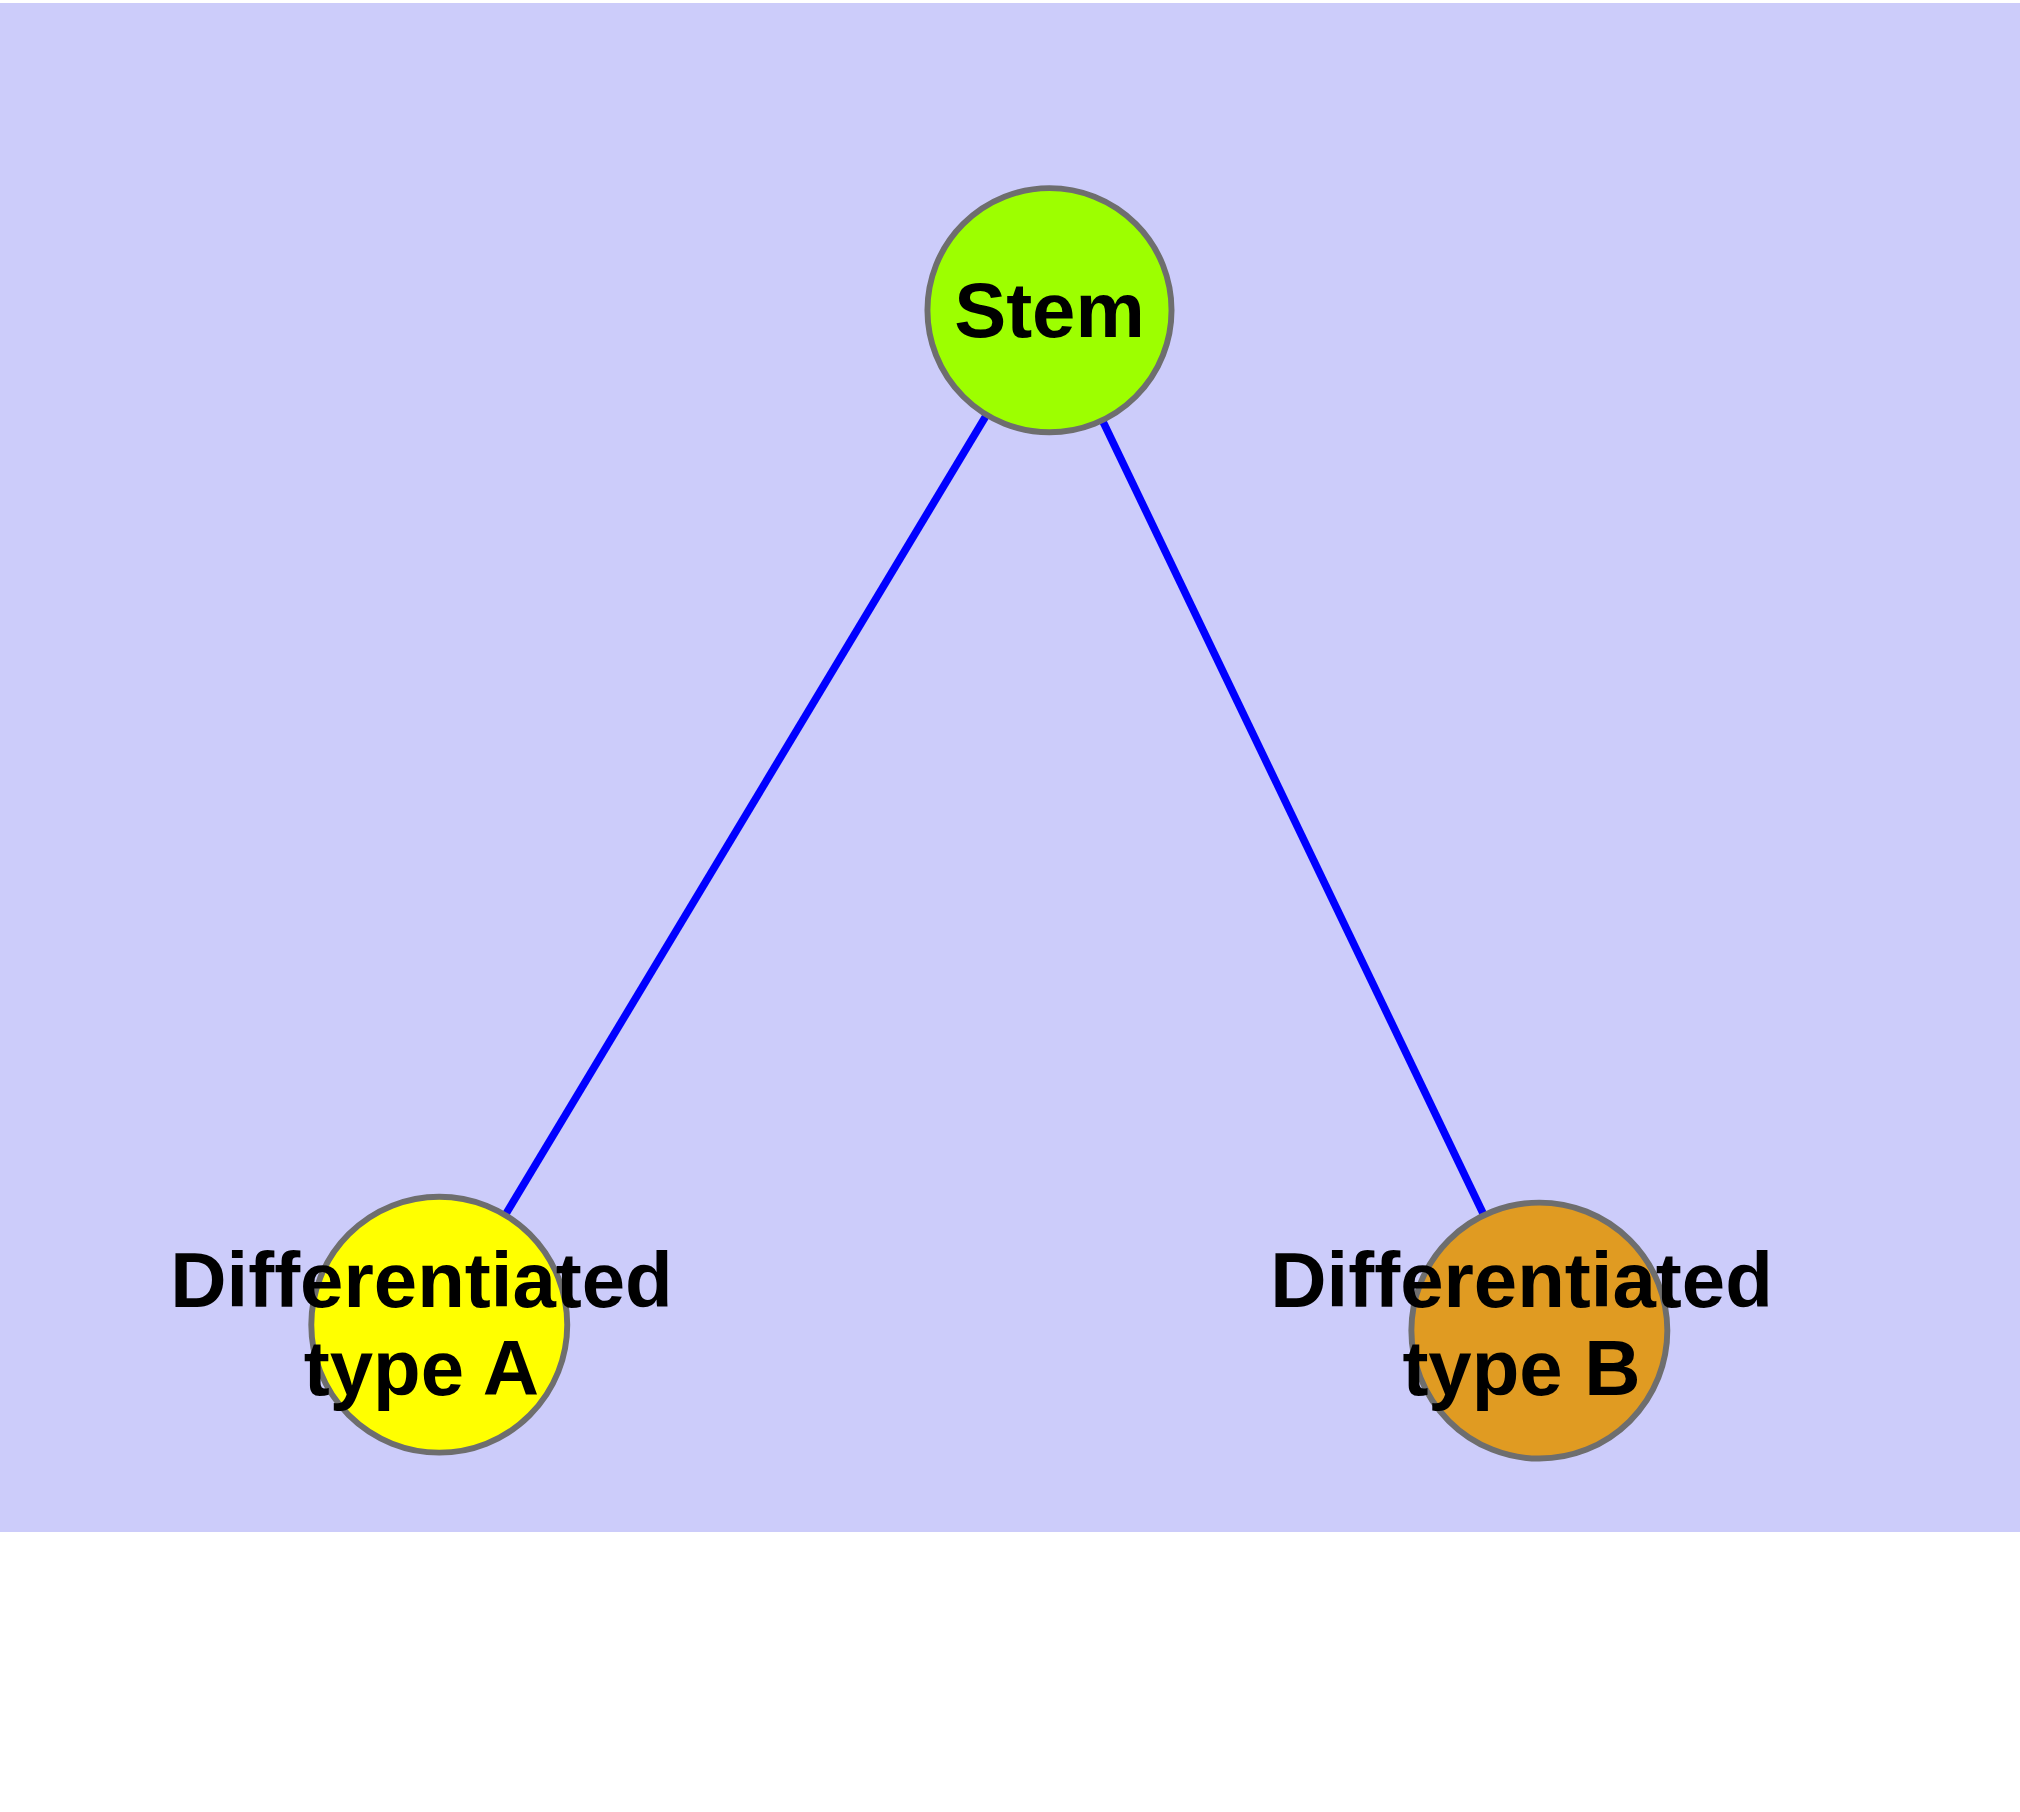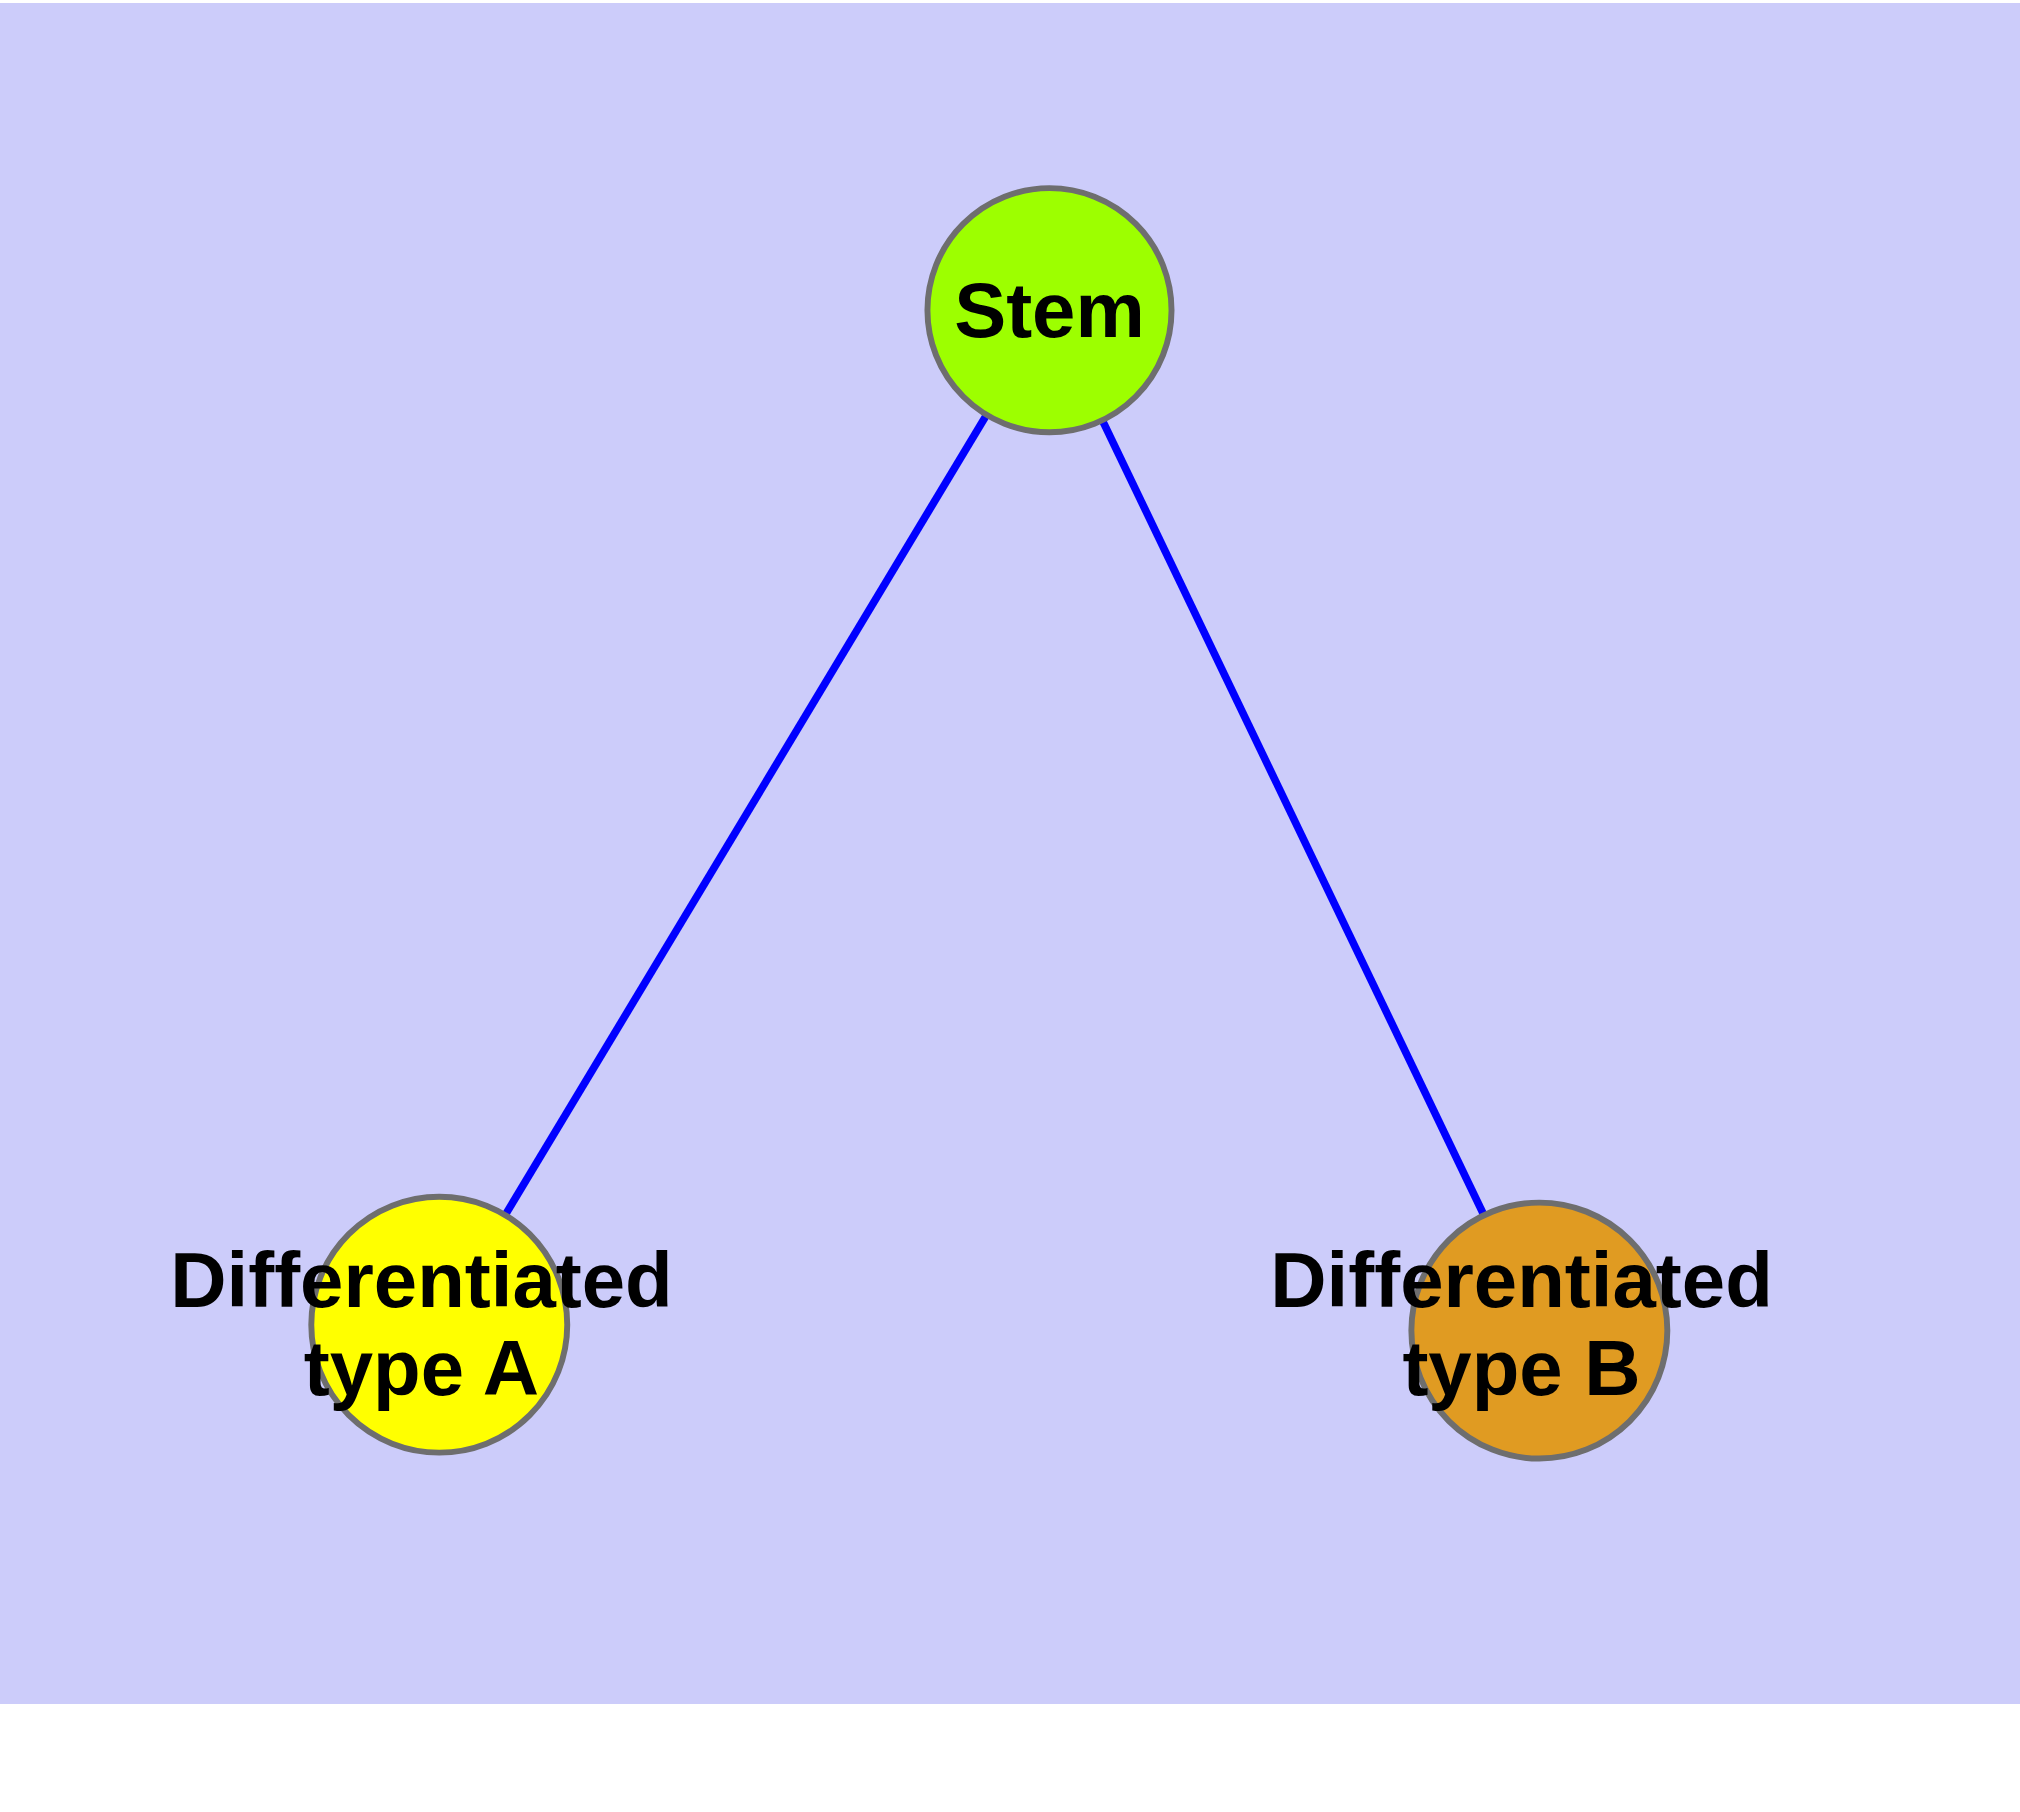--- a/index.html
+++ b/index.html
@@ -38,21 +38,21 @@
     fill: #000000;
     text-anchor: middle;
   }
   .edge-line {
     stroke-linecap: butt;
   }
 </style>
 </head>
 <body>
 
-<div id="canvas-root" style="width: 2021px; height: 1704px;">
+<div id="canvas-root" style="width: 2021px; height: 1532px;">
 
   <div id="graph-bg" style="background: rgb(204, 204, 250); width: 2021px; height: 1809px;"></div>
 
   <svg id="graph-svg" viewBox="0 0 2384 2138" xmlns="http://www.w3.org/2000/svg">
 
     <g>
       <line class="edge-line" id="edge-0" x1="1238" y1="366" x2="518" y2="1563" stroke="#0000ff" stroke-width="9"></line>
       <line class="edge-line" id="edge-1" x1="1238" y1="366" x2="1816" y2="1570" stroke="#0000ff" stroke-width="9"></line>
     </g>
 

